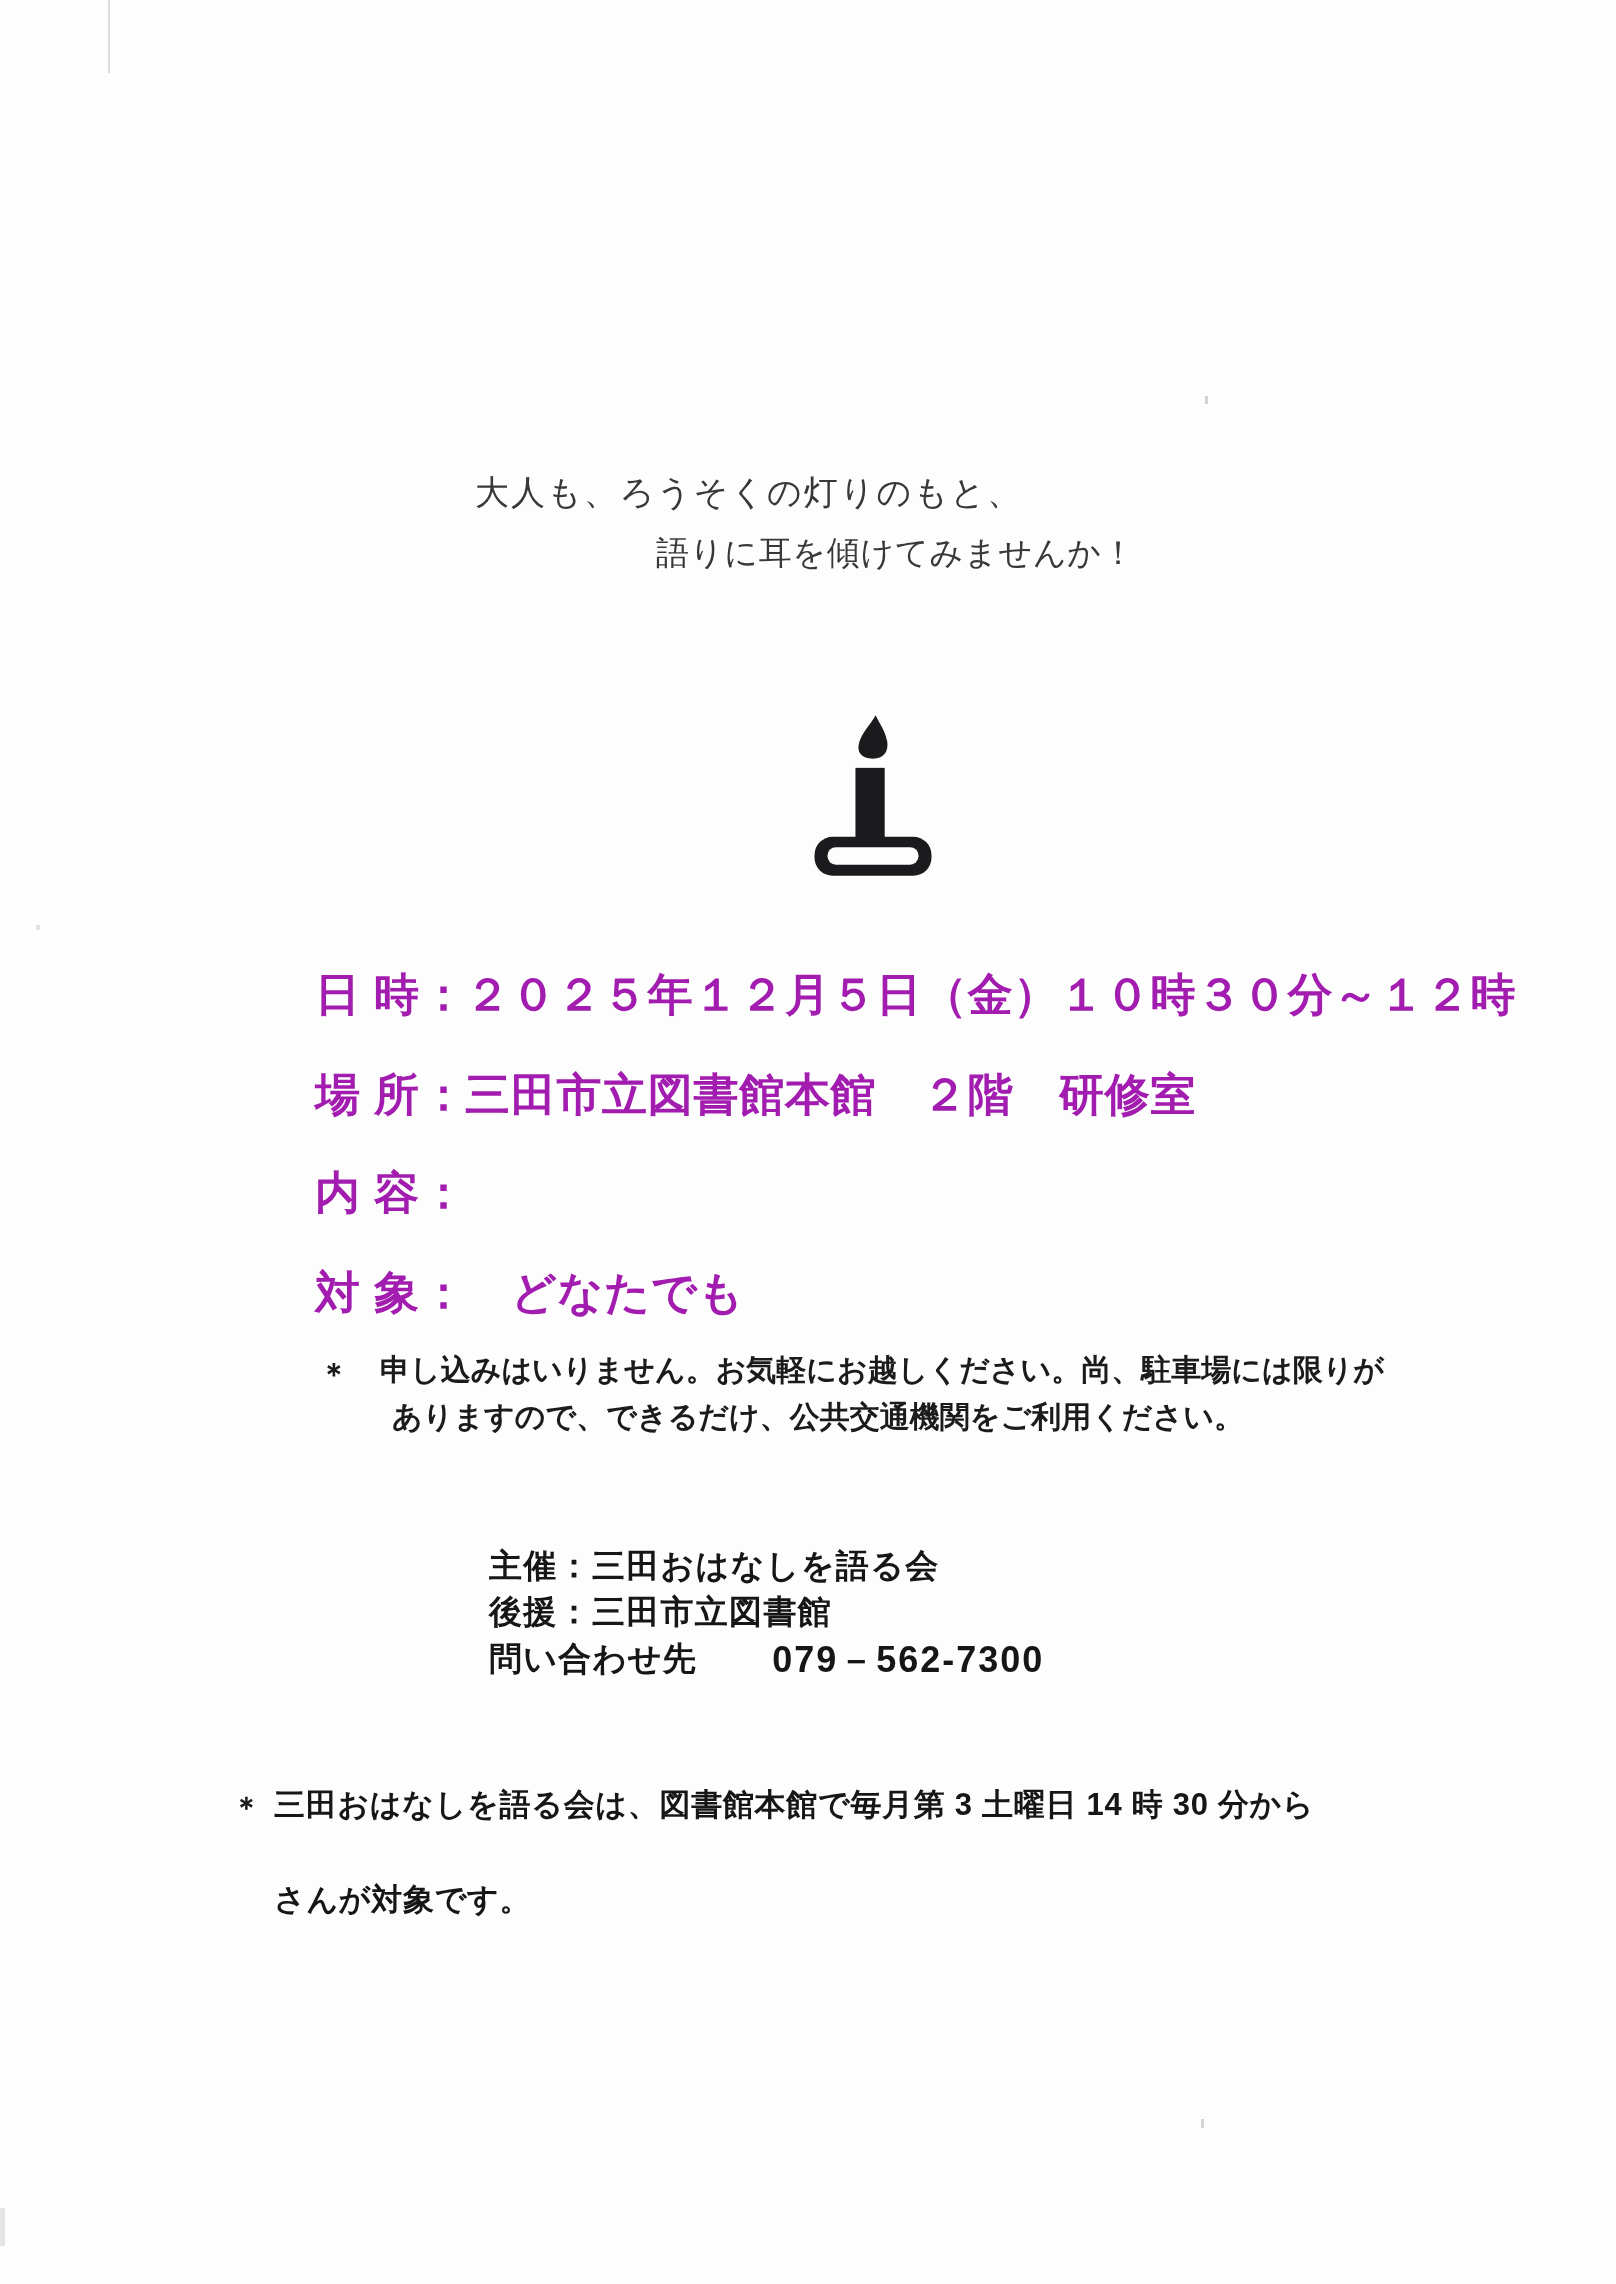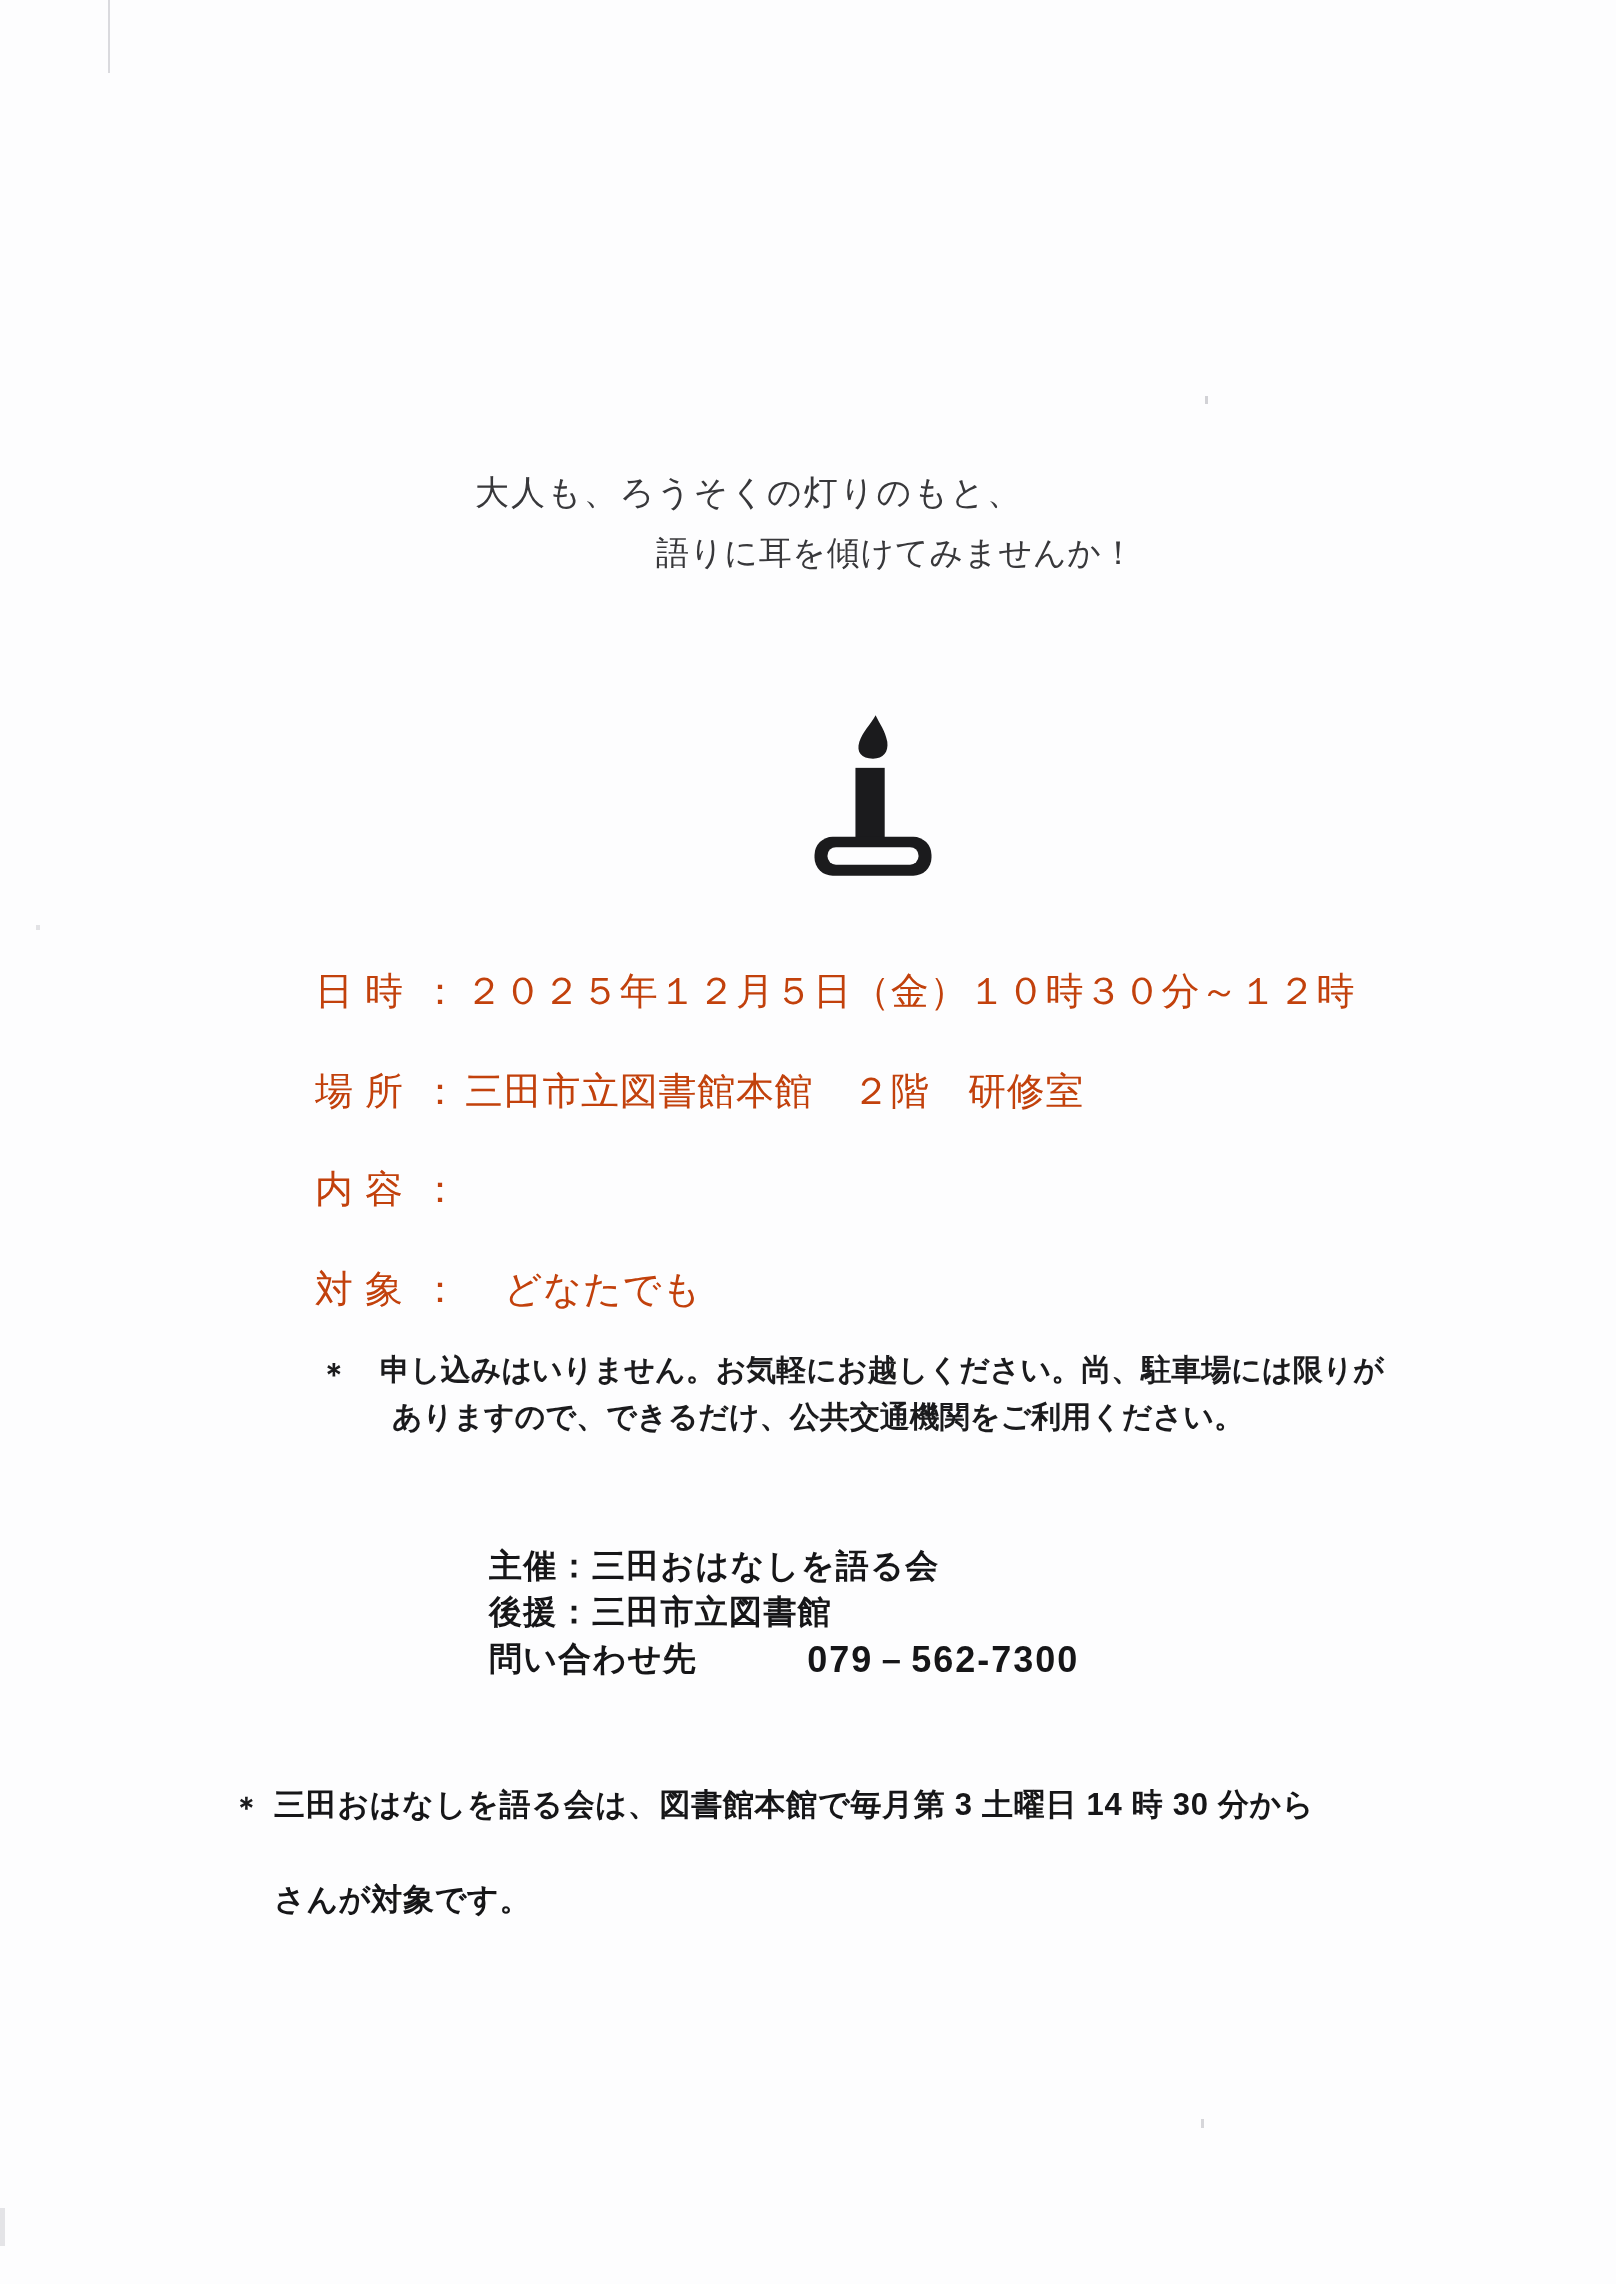--- a/index.html
+++ b/index.html
@@ -27,35 +27,35 @@
   .sub2{
     left:650px;top:537px;
     font-family:"Liberation Serif", serif;
     font-size:33px;font-weight:500;letter-spacing:0.7px;color:#38383b;margin-left:6px;
   }
 
   .candle{left:808px;top:709px;position:absolute;}
 
   .drow{
     position:absolute;left:315px;display:flex;align-items:flex-start;
-    font-size:38px;font-weight:400;letter-spacing:0.7px;color:#c2410c;
+    font-size:45px;font-weight:700;letter-spacing:0.7px;color:#a21caf;
     line-height:1;white-space:pre;
   }
   .dlabel{display:inline-block;width:106px;}
   .dcolon{display:inline-block;width:44px;}
   .drow1{top:972px}.drow2{top:1072px}.drow3{top:1170px}.drow4{top:1270px}
 
   .n1mark{left:319px;top:1359px;font-size:30px;font-weight:700;}
   .n1l1{left:380px;top:1355px;font-size:30px;font-weight:700;letter-spacing:0;}
   .n1l2{left:350px;top:1402px;font-size:30px;font-weight:700;letter-spacing:0;margin-left:42px;}
 
   .orgrow{position:absolute;left:489px;font-size:33px;font-weight:700;
     letter-spacing:1.3px;line-height:1;white-space:pre;color:#161618;}
   .org1{top:1549px}.org2{top:1595px}.org3{top:1642px;display:flex;}
-  .phone{margin-left:110px;font-size:36px;font-weight:600;letter-spacing:2px;text-align:center;}
+  .phone{margin-left:75px;font-size:36px;font-weight:600;letter-spacing:2px;text-align:center;}
 
   .n2mark{left:232px;top:1793px;font-size:29px;font-weight:700;}
   .n2l{position:absolute;left:274px;font-size:31px;font-weight:700;
     letter-spacing:0.7px;line-height:1;white-space:pre;color:#161618;}
   .n2l1{top:1789px}.n2l2{top:1836px}.n2l3{top:1884px}
 
   
   .artifact{position:absolute;pointer-events:none;}
   .a1{left:108px;top:0;width:2px;height:73px;background:#dadade;}
   .a2{left:1205px;top:396px;width:2.6px;height:7.8px;background:#d2d2d6;}

